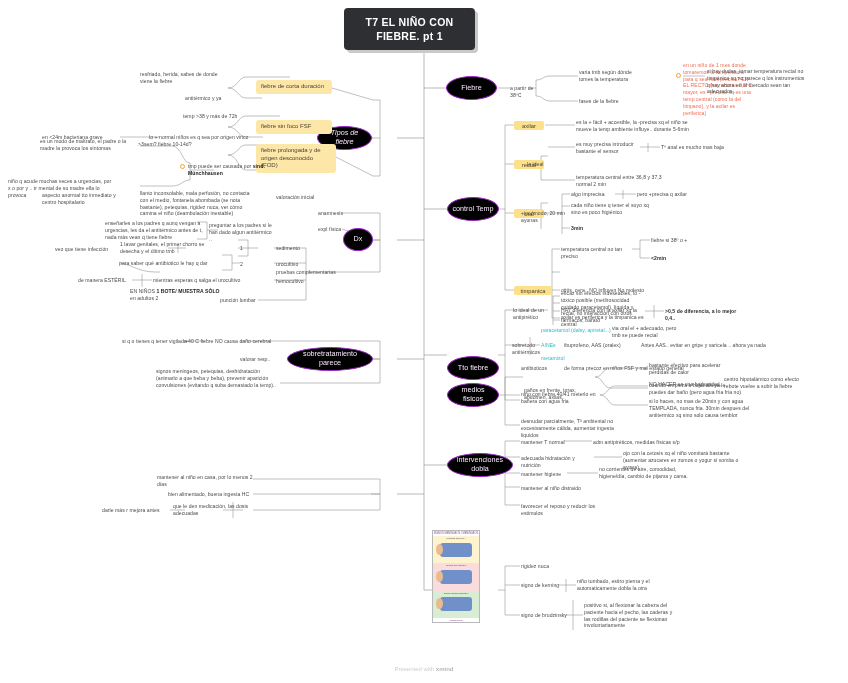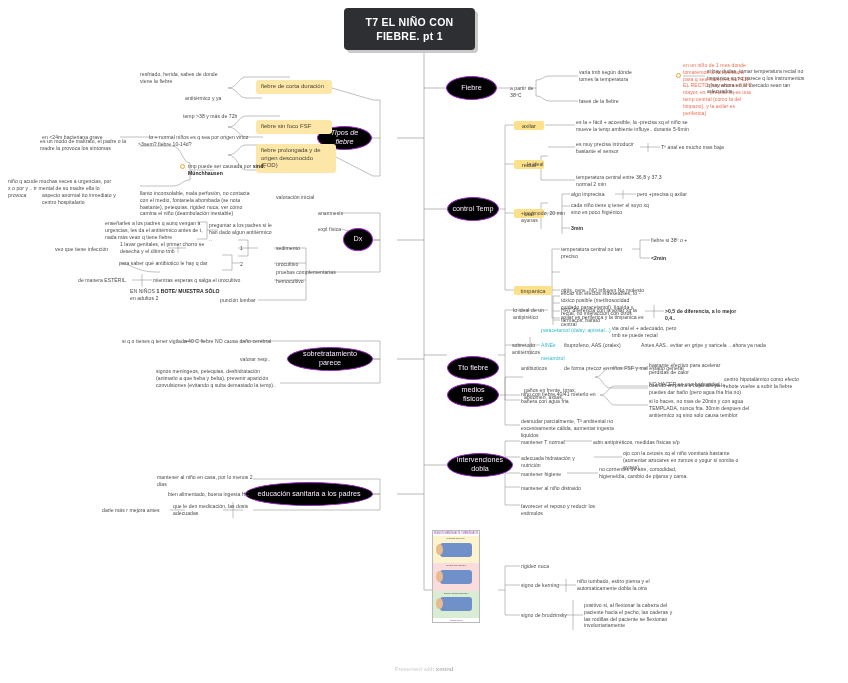--- a/index.html
+++ b/index.html
@@ -249,23 +249,20 @@
   </div>
 
   <div class="node ellipse" style="left:447px; top:383px; width:52px; height:24px;">
     <span>medios fisicos</span>
   </div>
 
   <div class="node ellipse" style="left:447px; top:453px; width:66px; height:24px;">
     <span>intervenciones dobla</span>
   </div>
 
-  <div class="node ellipse" style="left:245px; top:482px; width:128px; height:24px;">
-    <span>educación sanitaria a los padres</span>
-  </div>
 
 
   <div class="poster" style="left:432px; top:530px; width:48px; height:93px;">
     <div class="ptitle">SIGNOS MENINGEOS / MENINGEOS</div>
     <div class="prow r1">
       <div class="cap">RIGIDEZ DE NUCA</div>
       <div class="figure"></div>
     </div>
     <div class="prow r2">
       <div class="cap">SIGNO DE KERNIG</div>

